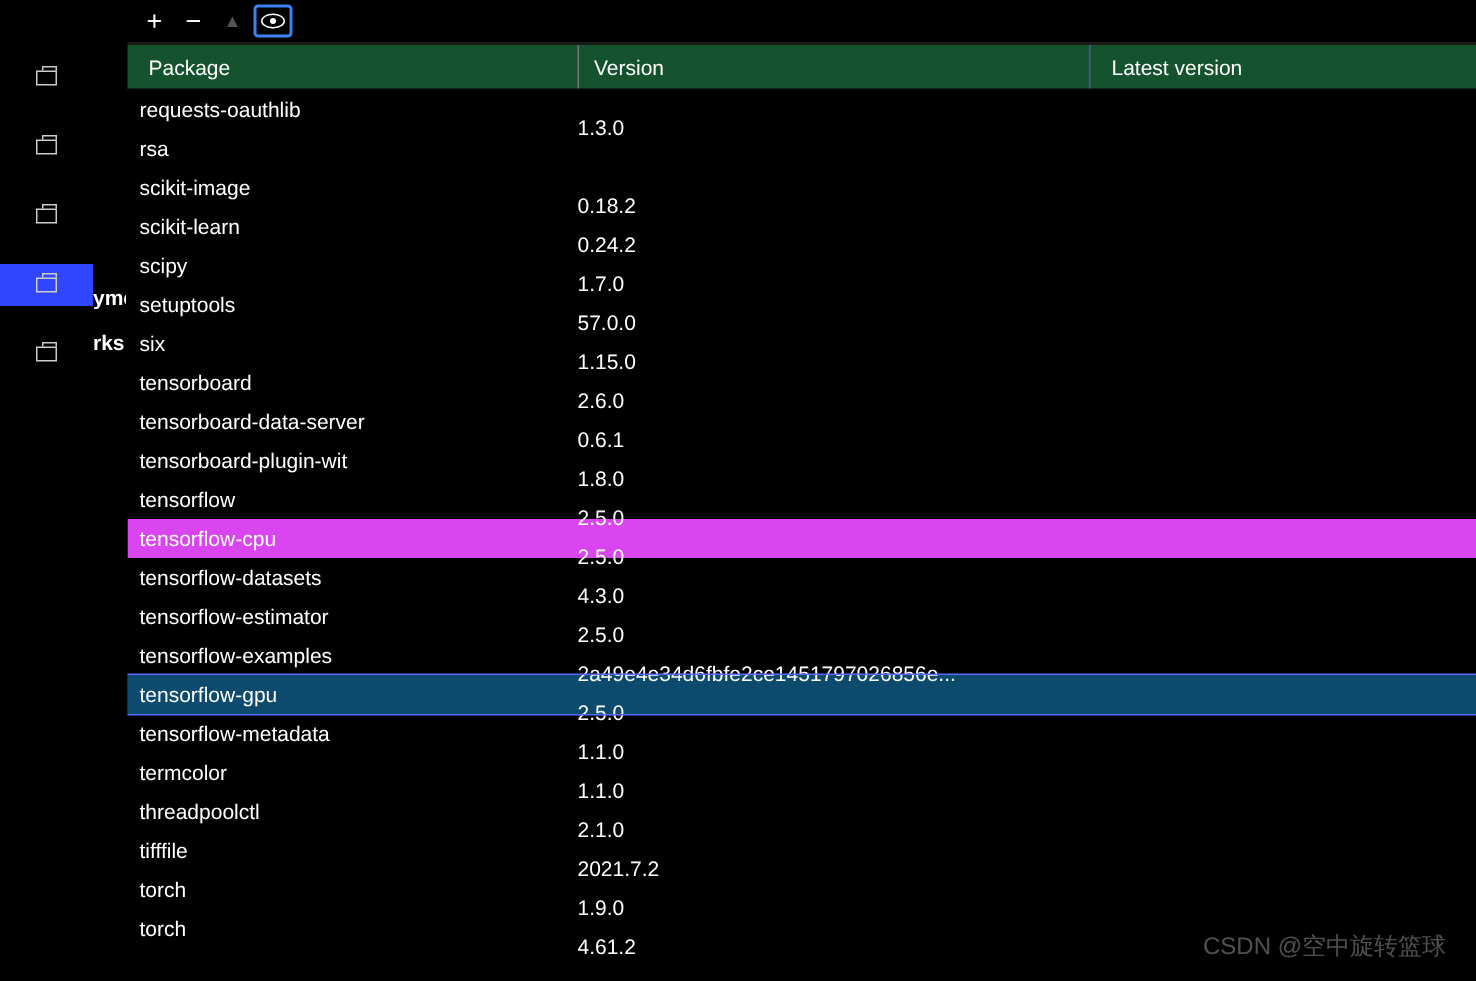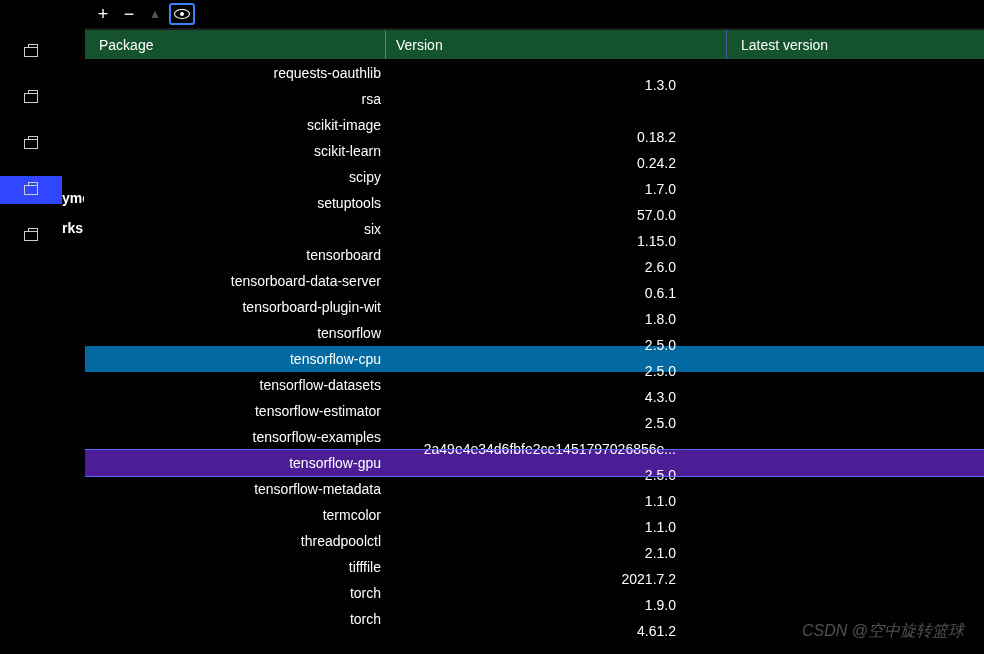--- a/index.html
+++ b/index.html
@@ -131,52 +131,50 @@
     .col-latest { flex: 1; padding-left: 14px; border-left: 1px solid #4a5aa8; height: 100%; display: flex; align-items: center; margin-left: 46px; }
     .table-body {
       flex: 1;
       overflow: hidden;
     }
     .table-row {
       display: flex;
       height: 26px;
       align-items: center;
       cursor: pointer;
-      text-align: right;
     }
     .table-row .cell-package {
       width: 296px;
       padding-left: 8px;
       white-space: nowrap;
     }
     .table-row .cell-version {
       width: 295px;
       padding-left: 4px;
       white-space: nowrap;
       overflow: hidden;
       text-overflow: ellipsis;
       margin-top: 24px;
     }
     .table-row .cell-latest {
       flex: 1;
     }
     .table-row.hovered {
-      background: #0369a1;
+      background: #d946ef;
     }
     .table-row.selected {
-      background: #4c1d95;
+      background: #0c4a6e;
       outline: 1px solid #5a6aff;
     }
     .watermark {
       position: absolute;
       bottom: 12px;
       right: 20px;
       color: rgba(200,200,200,0.4);
       font-size: 16px;
-      font-style: italic;
     }
   </style>
 </head>
 <body>
 
 <div class="layout">
   <div class="sidebar-icons">
     <div class="sidebar-icon">
         <span class="icon-box"></span>
       </div>

